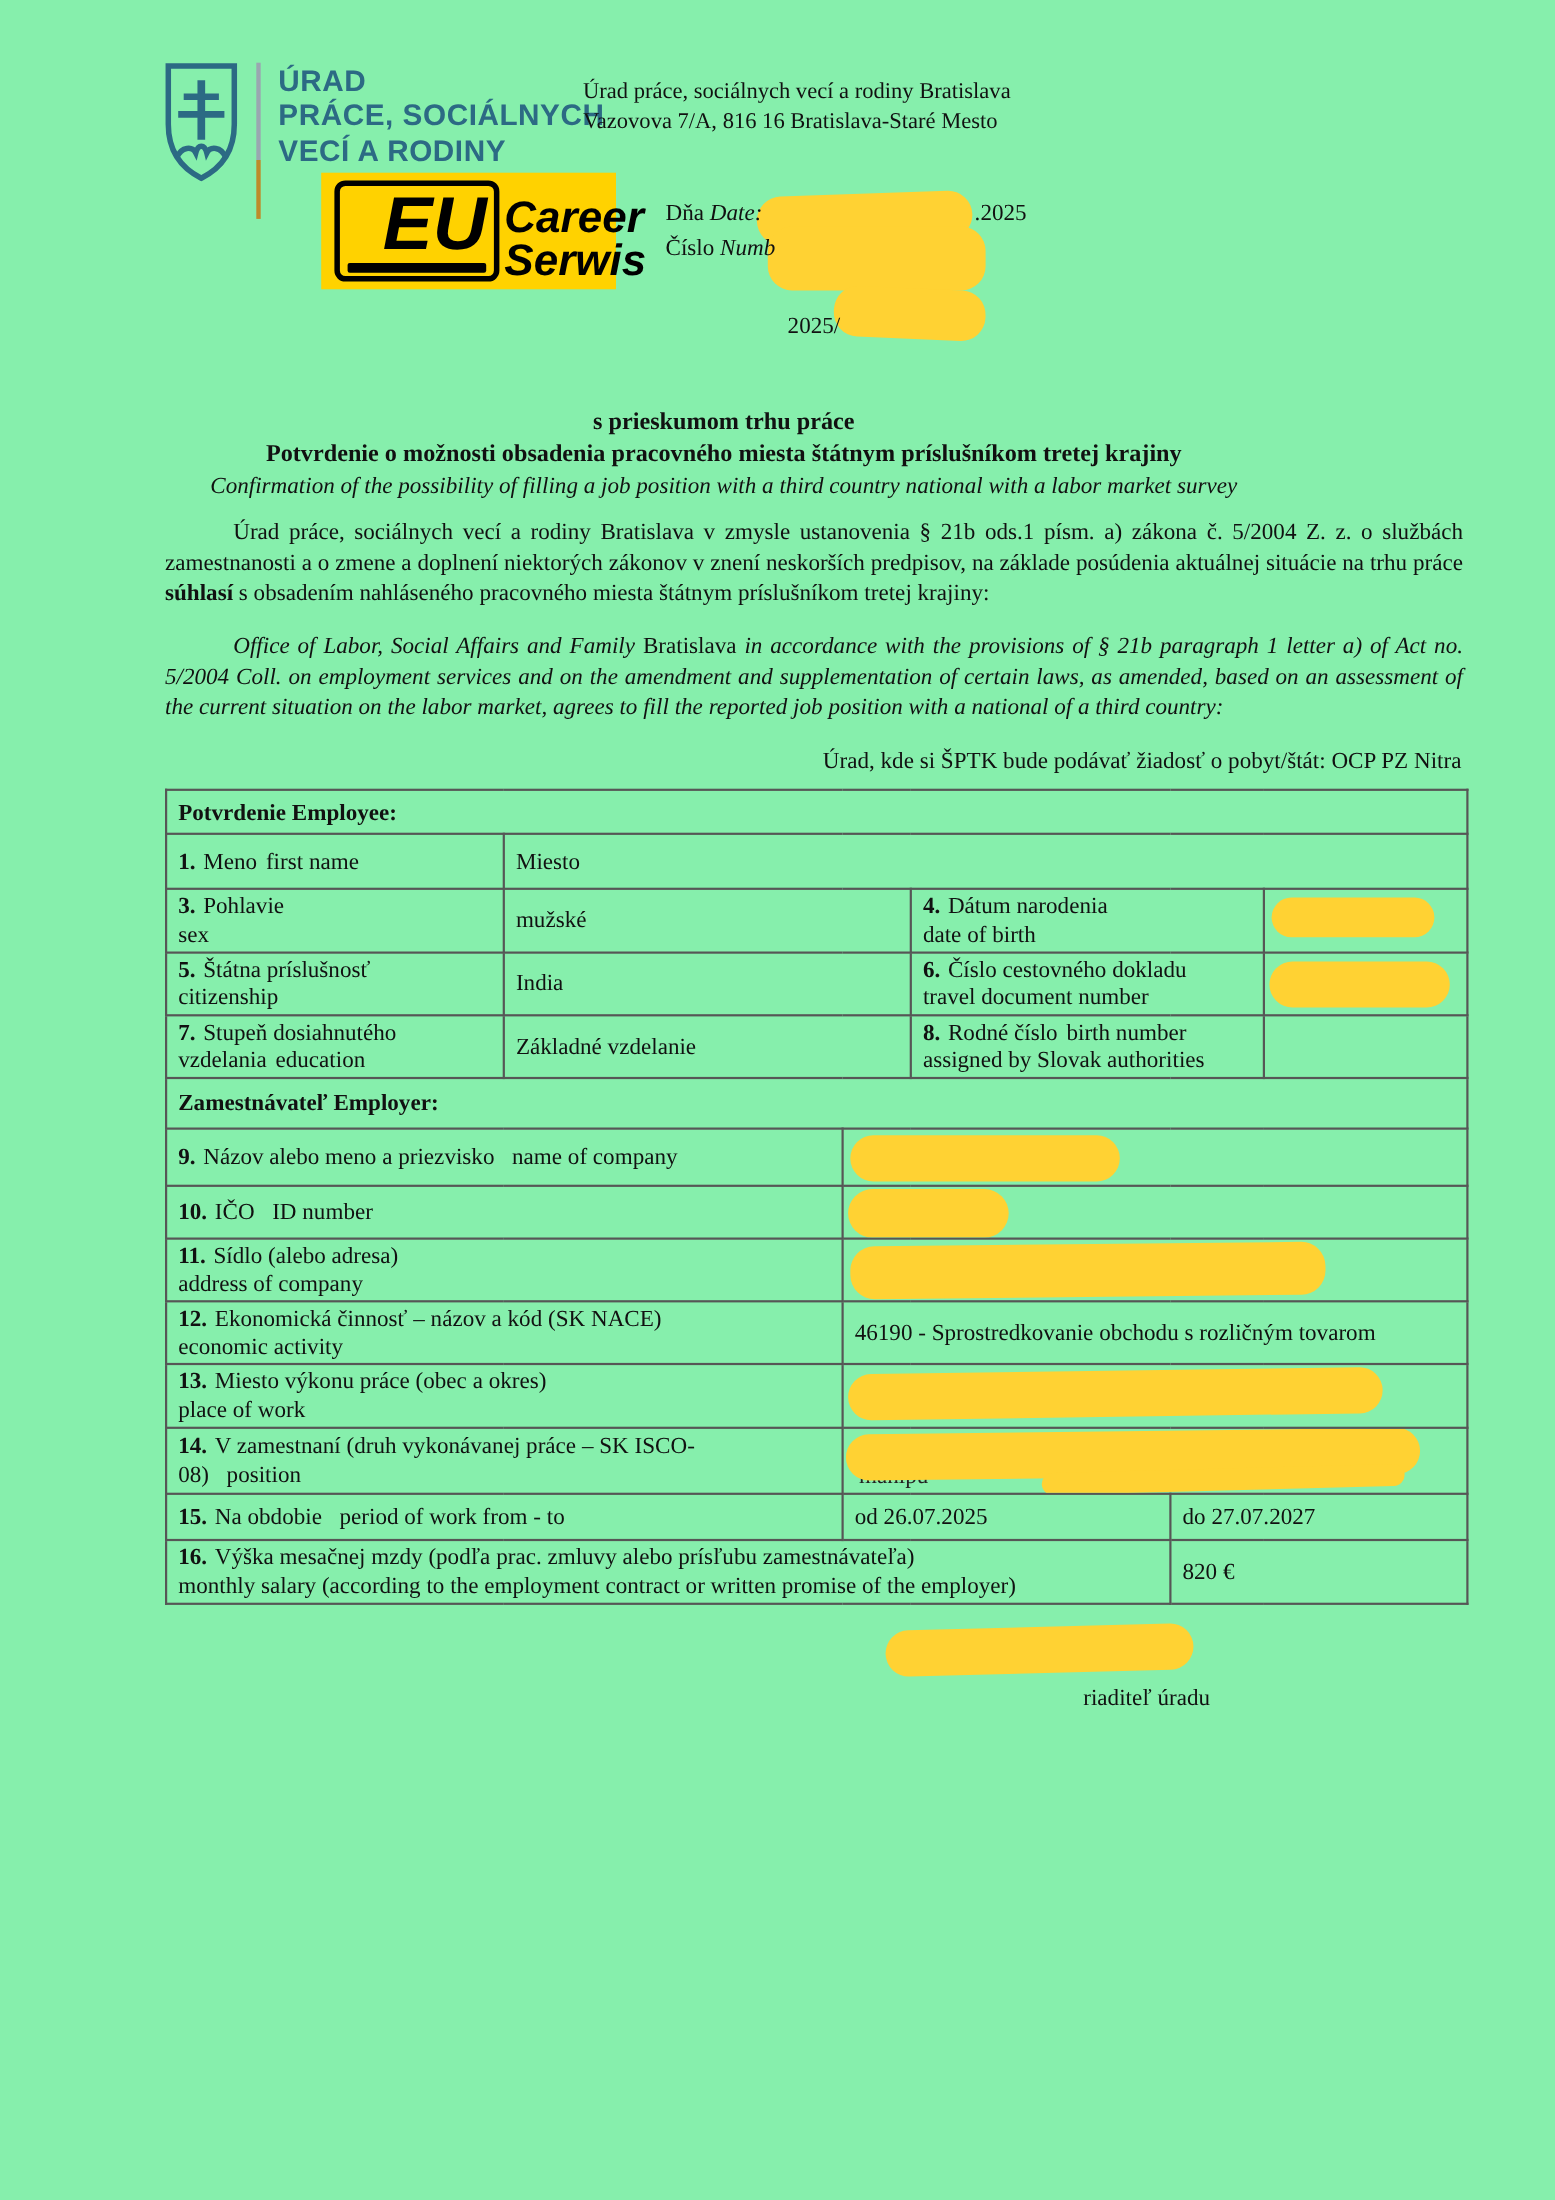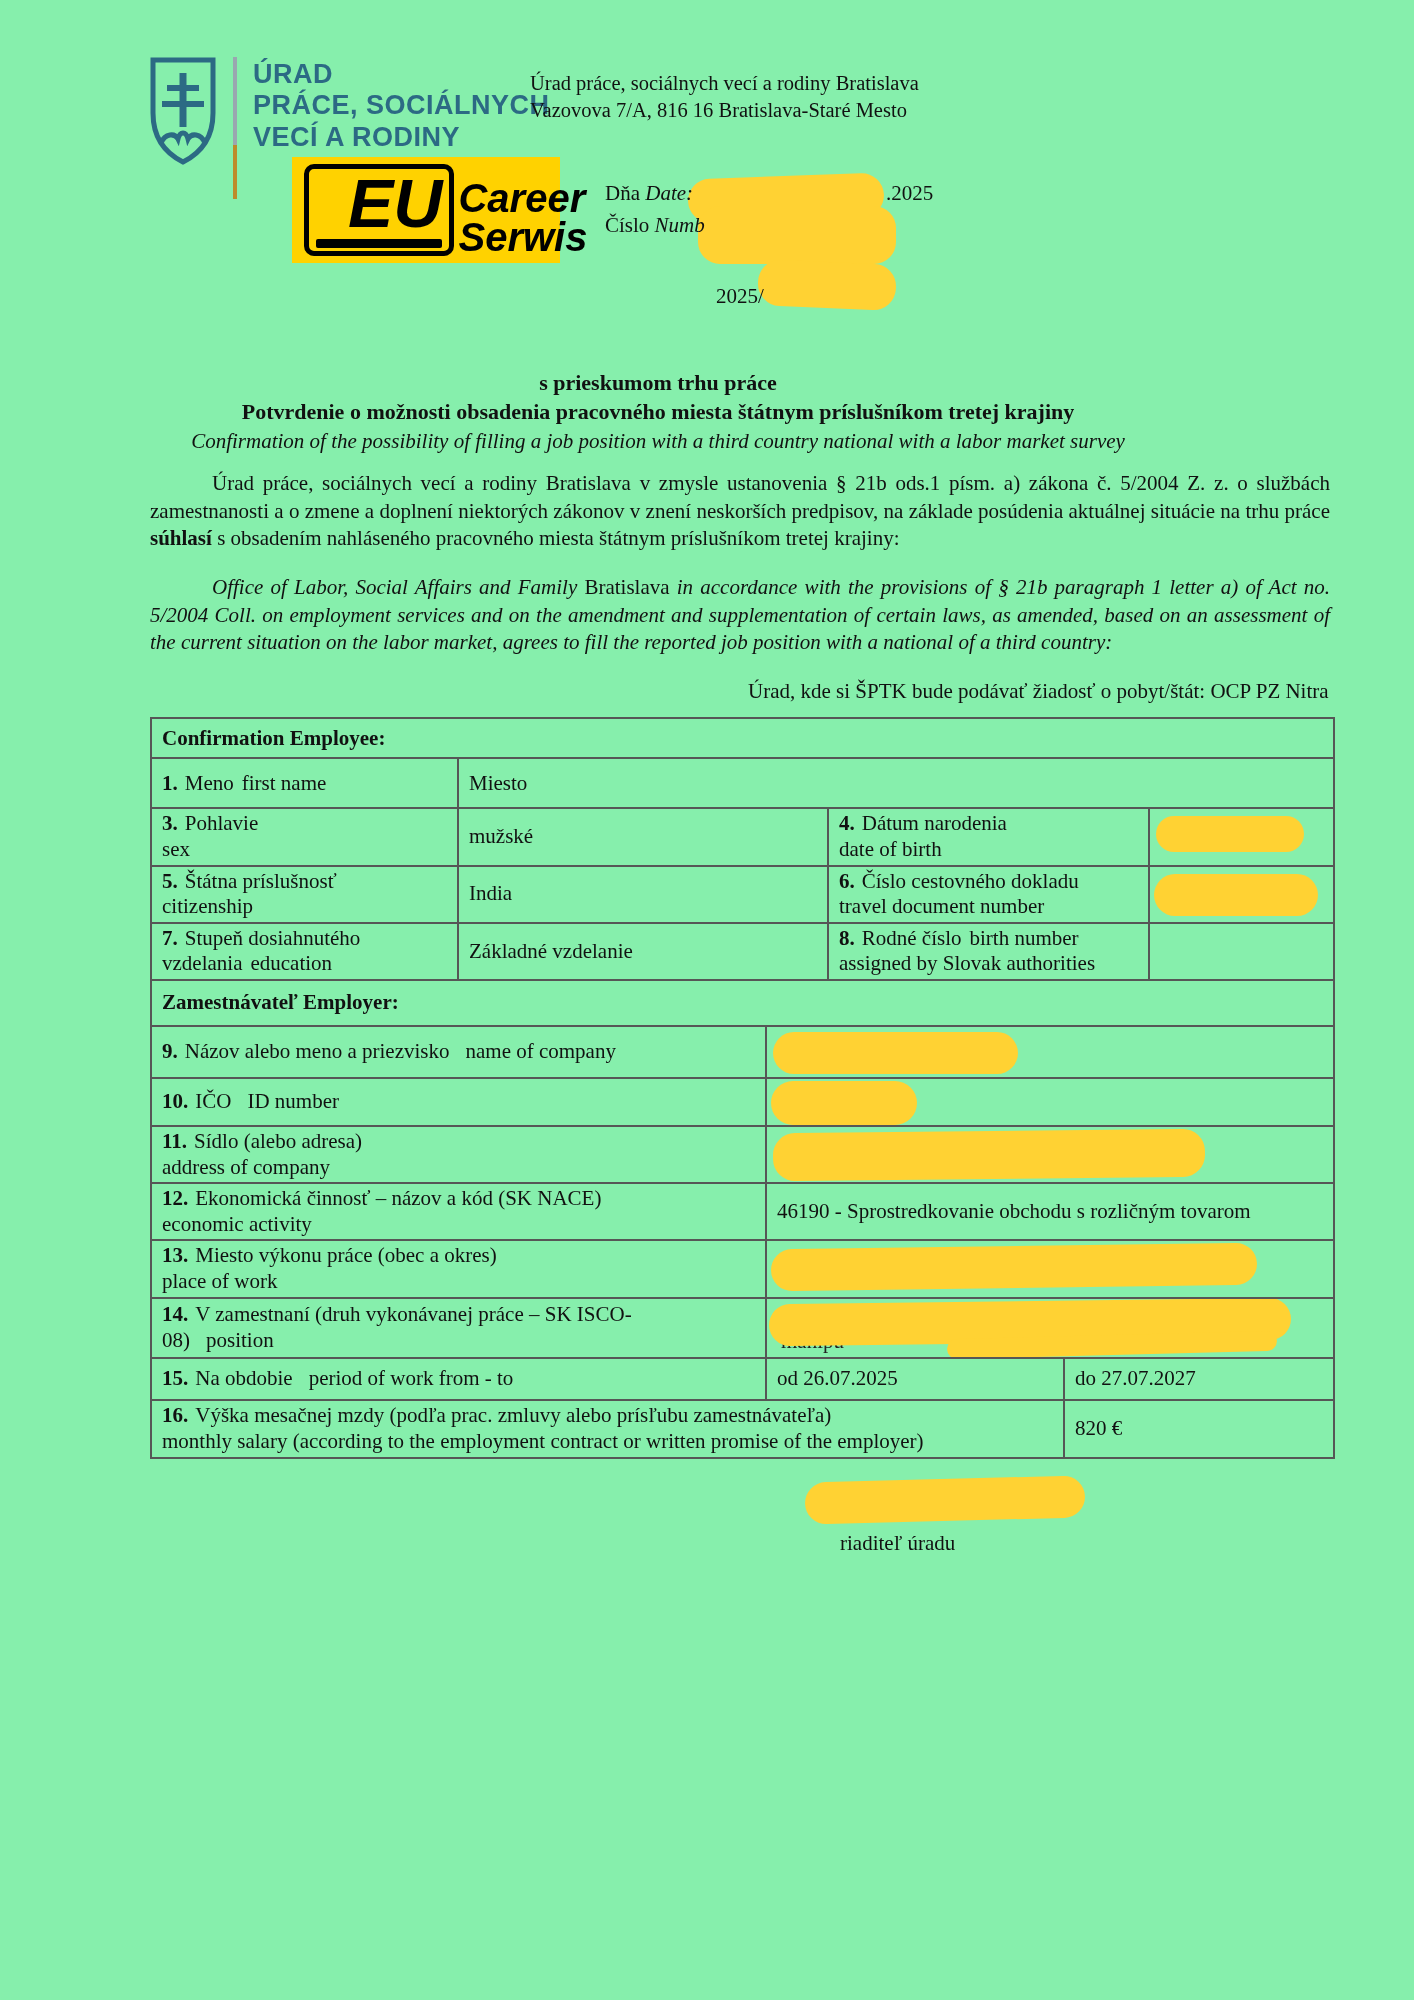--- a/index.html
+++ b/index.html
@@ -47,21 +47,21 @@
   .en{}
   .en.blk{display:block;}
   .en.inl{margin-left:8px;}
   .gap{margin-left:16px;}
   .cell-redact{position:absolute;background:#FFD233;border-radius:22px;}
   .partial{position:absolute;left:14px;bottom:2px;font-size:21px;color:#222;}
   
   .sig{position:relative;height:100px;margin-top:16px;}
   .sig-pill{position:absolute;left:655px;top:4px;width:280px;height:42px;background:#FFD233;
     border-radius:24px;transform:rotate(-1.5deg);}
-  .sig-title{position:absolute;left:690px;top:56px;width:260px;text-align:left;font-size:21px;}
+  .sig-title{position:absolute;left:690px;top:56px;width:260px;text-align:right;font-size:21px;}
 </style>
 </head>
 <body>
 
 <div class="page">
 
   <div class="letterhead">
     <svg class="emblem" viewBox="0 0 72 112">
       <path d="M6 5 H66 V58 C66 84 52 99 36 107 C20 99 6 84 6 58 Z" fill="none" stroke="#2c6a84" stroke-width="5"></path>
       <path d="M36 18 V72" fill="none" stroke="#2c6a84" stroke-width="7"></path>
@@ -120,21 +120,21 @@
         <col style="width:307px">
           <col style="width:308px">
           <col style="width:62px">
         <col style="width:236px">
           <col style="width:85px">
           <col style="width:185px">
       </colgroup>
 
       <tbody>
           <tr style="height:40px">
-        <td colspan="6" class="sect"><b>Confirmation </b><b class="en">Employee:</b></td>
+        <td colspan="6" class="sect"><b>Potvrdenie </b><b class="en">Employee:</b></td>
       </tr>
 
       <tr style="height:50px">
         <td><span class="num">1.</span><span>Meno</span><span class="en inl">first name</span></td>
         <td colspan="5">Miesto</td>
       </tr>
 
 
       <tr style="height:53px">
         <td><span class="num">3.</span><span>Pohlavie</span><span class="en blk">sex</span></td>

